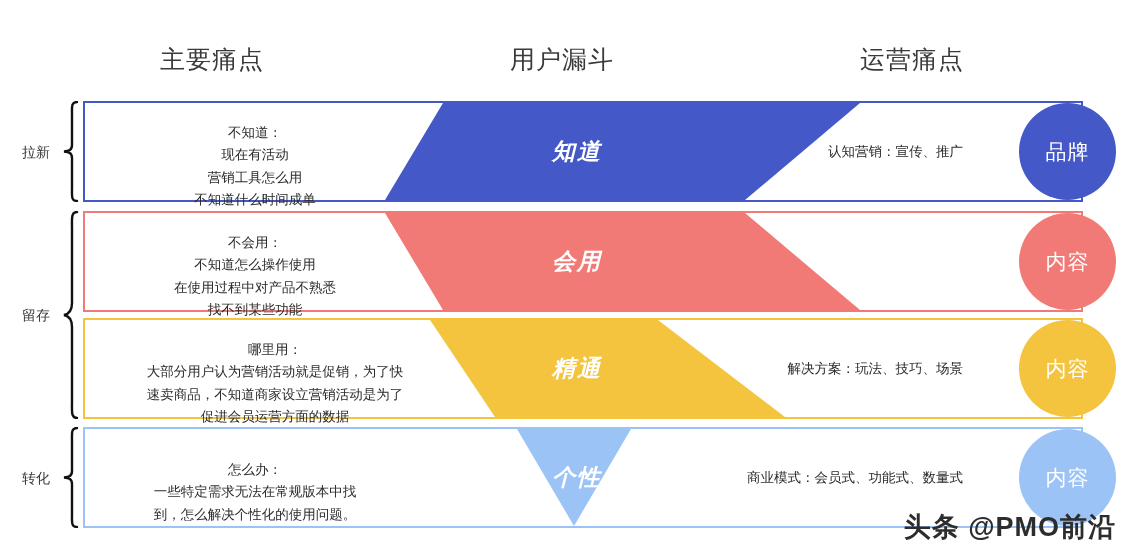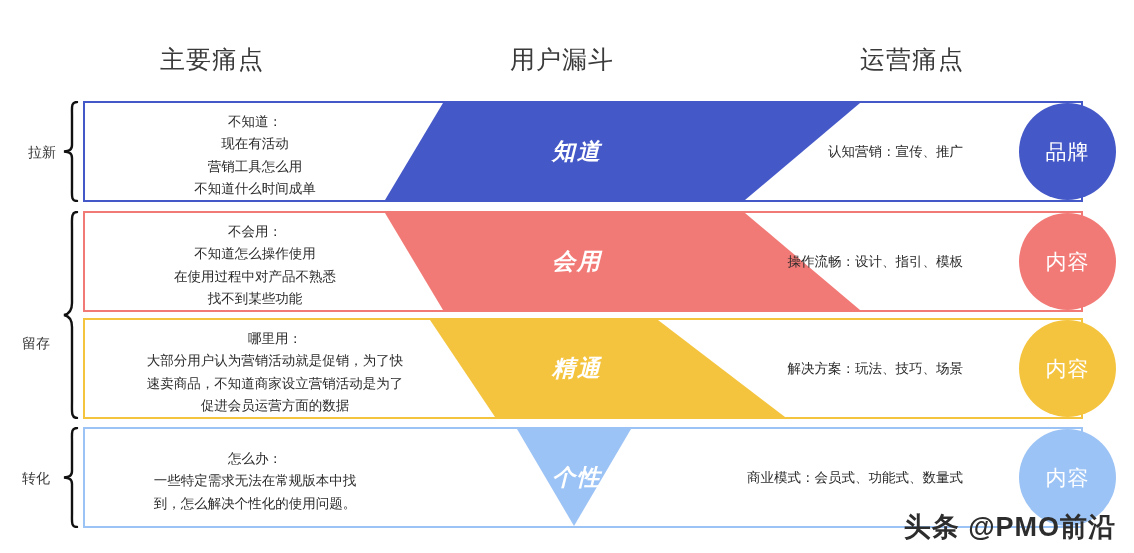--- a/index.html
+++ b/index.html
@@ -60,21 +60,21 @@
   }
   #row-0 { top: 101px;  height: 101px; border-color: #4558c8; }
   #row-1 { top: 211px;  height: 101px; border-color: #f27a76; }
   #row-2 { top: 318px;  height: 101px; border-color: #f5c43f; }
   #row-3 { top: 427px;  height: 101px; border-color: #9cc3f5; }
 
   
   .pain {
     position: absolute;
     left: 0px;
-    top: 4px;
+    top: 15px;
     width: 340px;
     height: 100%;
     display: flex;
     flex-direction: column;
     align-items: center;
     justify-content: center;
     font-size: 13.5px;
     line-height: 1.65;
     color: #2b2b2b;
     text-align: left;
@@ -162,28 +162,28 @@
 
   <div class="col-header" id="hdr-pain">主要痛点</div>
   <div class="col-header" id="hdr-funnel">用户漏斗</div>
   <div class="col-header" id="hdr-ops">运营痛点</div>
 
   <div class="brace" style="top:101px;height:101px;">
     <svg width="18" height="101" viewBox="0 0 18 101" aria-hidden="true">
       <path d="M16 1 C10 1 11 6 11 14 L11 44 C11 49 8 50 3 50.5 C8 51 11 52 11 57 L11 87 C11 95 10 100 16 100" fill="none" stroke="#111" stroke-width="2.4" stroke-linecap="round"></path>
     </svg>
   </div>
-  <div class="group-label" style="left:28px;top:144px;">拉新</div>
+  <div class="group-label" style="left:22px;top:144px;">拉新</div>
 
   <div class="brace" style="top:211px;height:208px;">
     <svg width="18" height="208" viewBox="0 0 18 208" aria-hidden="true">
       <path d="M16 1 C10 1 11 7 11 18 L11 92 C11 100 8 103 3 104 C8 105 11 108 11 116 L11 190 C11 201 10 207 16 207" fill="none" stroke="#111" stroke-width="2.4" stroke-linecap="round"></path>
     </svg>
   </div>
-  <div class="group-label" style="left:22px;top:307px;margin-top:28px;">留存</div>
+  <div class="group-label" style="left:22px;top:307px;">留存</div>
 
   <div class="brace" style="top:427px;height:101px;">
     <svg width="18" height="101" viewBox="0 0 18 101" aria-hidden="true">
       <path d="M16 1 C10 1 11 6 11 14 L11 44 C11 49 8 50 3 50.5 C8 51 11 52 11 57 L11 87 C11 95 10 100 16 100" fill="none" stroke="#111" stroke-width="2.4" stroke-linecap="round"></path>
     </svg>
   </div>
   <div class="group-label" style="left:22px;top:470px;">转化</div>
 
   <div class="row" id="row-0">
     <svg class="funnel" viewBox="0 0 996 97" preserveAspectRatio="none">
@@ -206,21 +206,20 @@
       <polygon points="300,0 996,0 996,97 358,97" fill="#F27A76"></polygon>
       <polygon points="660,0 996,0 996,97 775,97" fill="#ffffff"></polygon>
     </svg>
     <div class="pain">
       <div class="line">不会用：</div>
       <div class="line">不知道怎么操作使用</div>
       <div class="line">在使用过程中对产品不熟悉</div>
       <div class="line">找不到某些功能</div>
     </div>
     <div class="funnel-label" id="fl-1">会用</div>
-    <div class="ops">操作流畅：设计、指引、模板</div>
   </div>
   <div class="circle" id="circle-1" style="left:1019px;top:213px;">内容</div>
 
   <div class="row" id="row-2">
     <svg class="funnel" viewBox="0 0 996 97" preserveAspectRatio="none">
       <polygon points="345,0 996,0 996,97 410,97" fill="#F5C43F"></polygon>
       <polygon points="573,0 996,0 996,97 700,97" fill="#ffffff"></polygon>
     </svg>
     <div class="pain wide">
       <div class="line">哪里用：</div>

